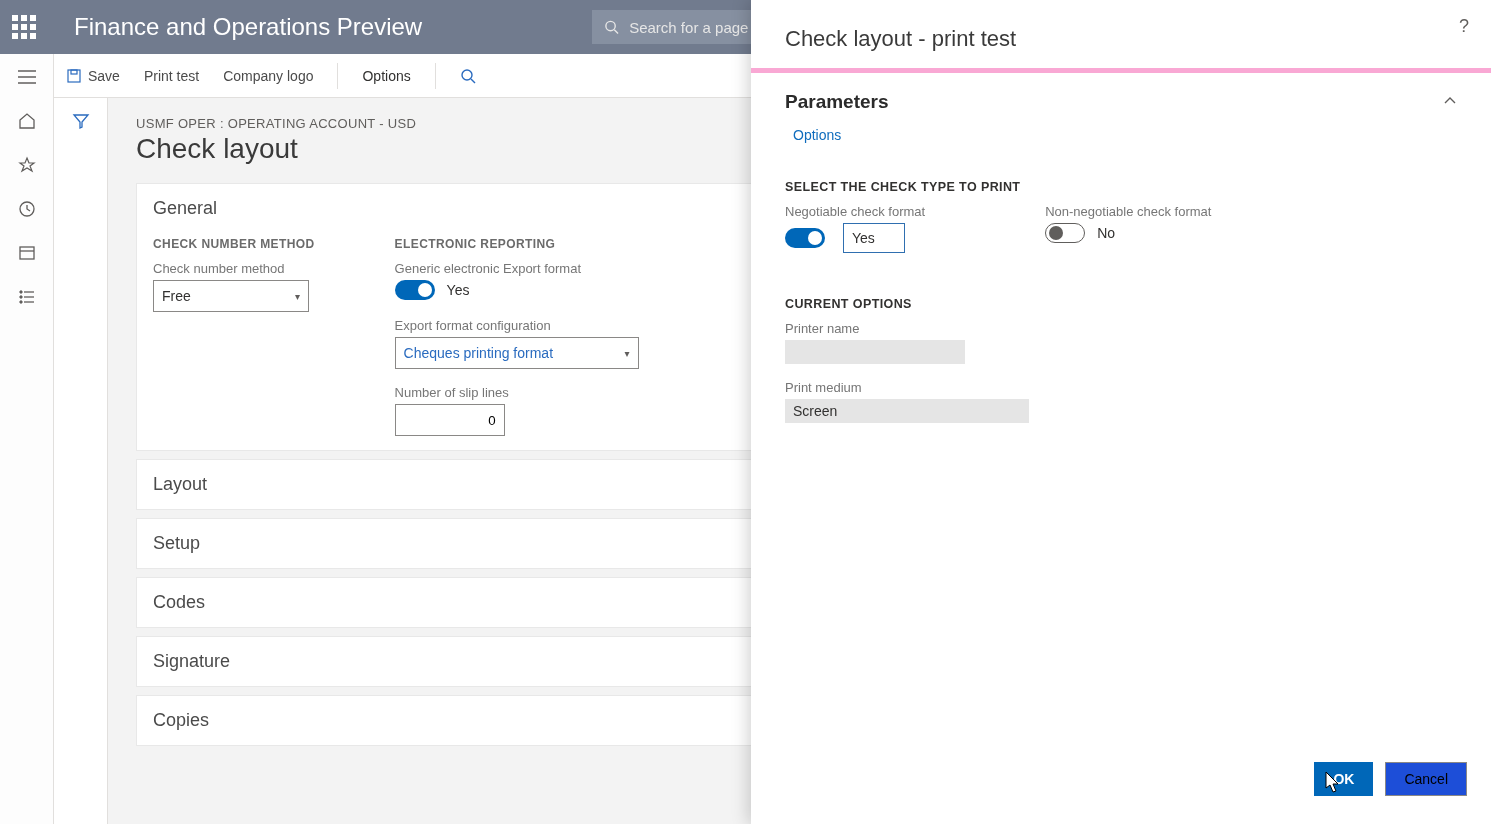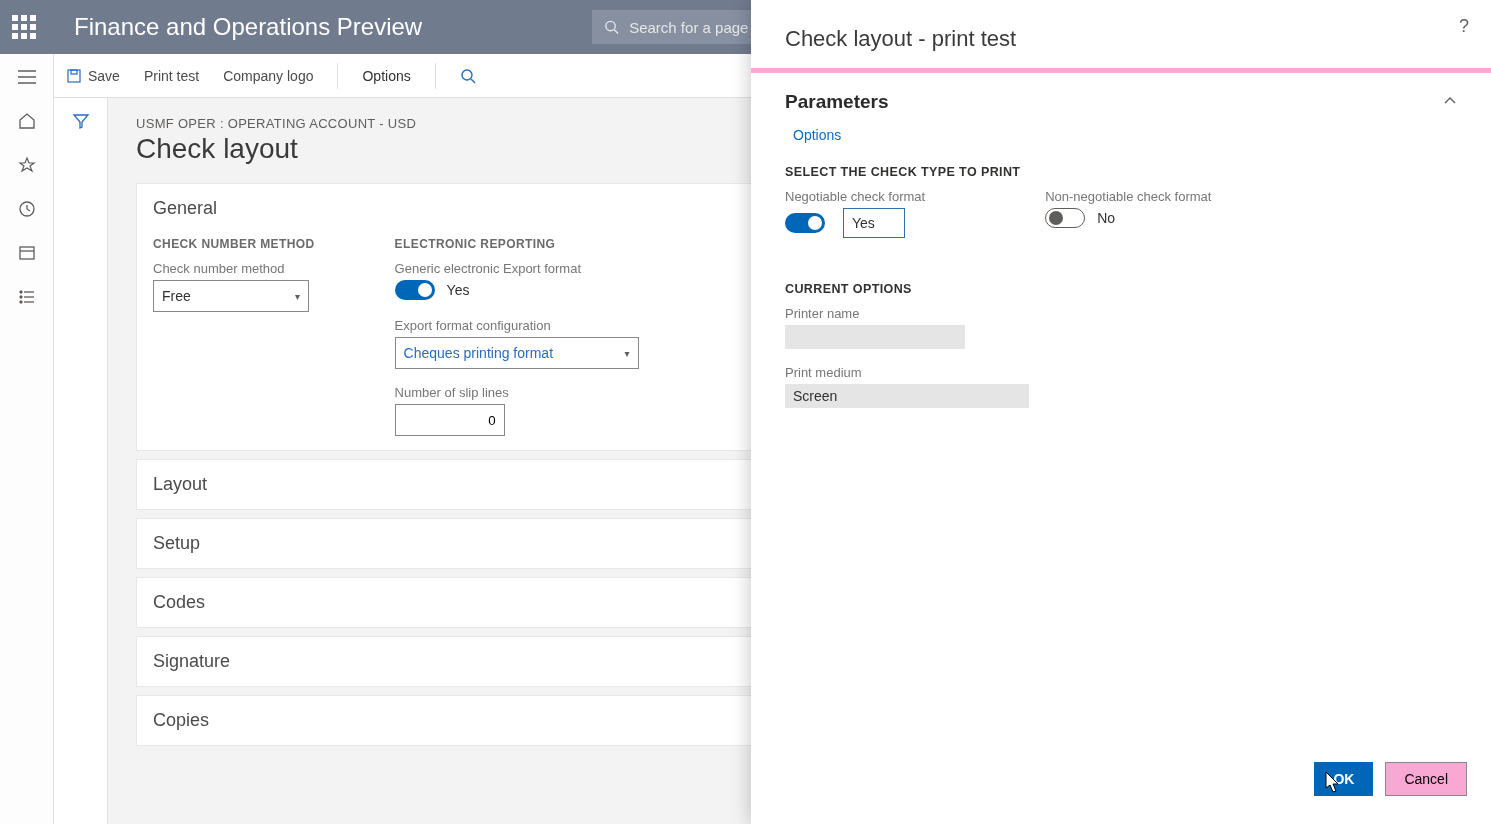--- a/index.html
+++ b/index.html
@@ -160,36 +160,36 @@
 }
 .panel-header {
   padding: 26px 34px 16px 34px;
   border-bottom:5px solid #f9a8d4;
 }
 .panel-title { font-size:22px; color:#3a3a3a; }
 .panel-body { padding: 18px 34px; flex:1; }
 .param-head { display:flex; justify-content:space-between; align-items:center;text-align:center; }
 .param-head h2 { font-size:19px; font-weight:600; color:#2b2b2b; }
 .linkish { color:#0f6cbd; margin-top:14px; margin-bottom:14px; display:inline-block; margin-left:8px; }
-.subhead { font-size:12.5px; font-weight:600; letter-spacing:0.4px; color:#323130; margin-top:8px; margin-bottom:10px; }
+.subhead { font-size:12.5px; font-weight:600; letter-spacing:0.4px; color:#323130; margin-top:23px; margin-bottom:10px; }
 .two-col { display:flex; gap:120px; }
 .yesbox { border:1px solid #2f6fb0; width:62px; height:30px; display:inline-flex; align-items:center; padding:0 8px; margin-left:6px; }
 .ro-input {
   width:180px; height:24px; background:#e5e5e5; border:none; padding:0 8px; display:flex; align-items:center;
 }
 .ro-input.wide { width:244px; }
 .panel-footer {
   padding: 16px 24px 28px 0;
   display:flex;
   justify-content:flex-end;
   gap:12px;
 }
 .btn {
   height:34px; padding:0 18px; font-size:14px; border:1px solid #8a8886;
-  background:#f9a8d4; cursor:pointer; display:inline-flex; align-items:center;
+  background:#1d4ed8; cursor:pointer; display:inline-flex; align-items:center;
 }
 .btn.primary { background:#0067b8; color:#fff; border-color:#0067b8; font-weight:600; }
 
 svg { stroke: currentColor; fill:none; }
 
 .cursor {
   position:absolute;
   bottom:28px;
   right:148px;
   width:20px; height:26px;

